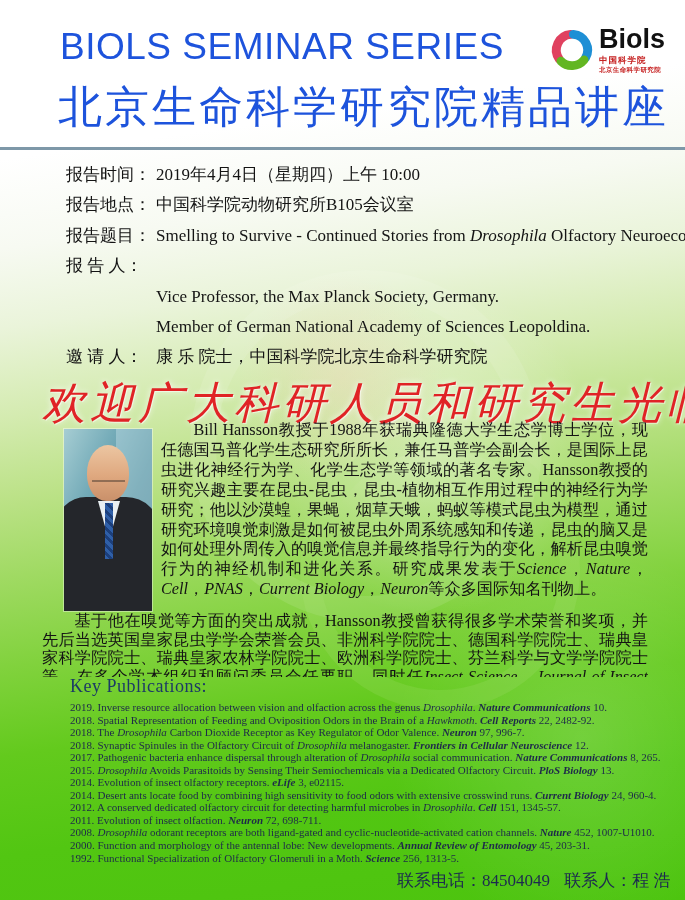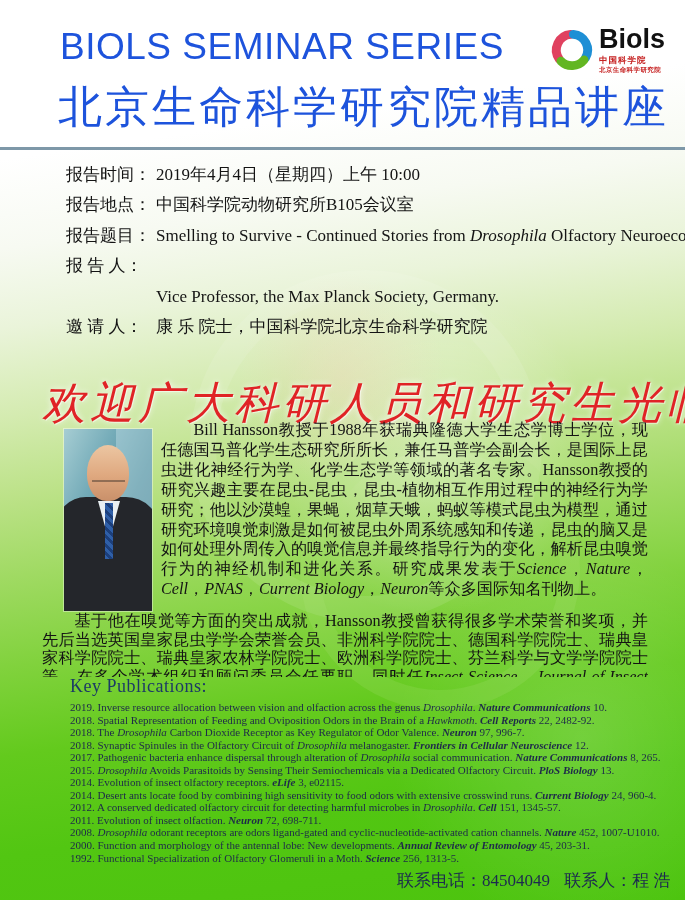--- a/index.html
+++ b/index.html
@@ -109,20 +109,24 @@
         <span class="info-value"><span>Smelling to Survive - Continued Stories from </span><span style="font-style: italic;">Drosophila</span><span> Olfactory Neuroecology</span></span>
       </div>
       <div class="info-line">
         <span class="info-label">报 告 人：</span>
       </div>
       <div class="info-line">
         <span class="info-label"></span>
         <span class="info-value"><span>Vice Professor, the Max Planck Society, Germany.</span></span>
       </div>
       <div class="info-line">
+        <span class="info-label"></span>
+        <span class="info-value"><span>Member of German National Academy of Sciences Leopoldina.</span></span>
+      </div>
+      <div class="info-line">
         <span class="info-label">邀 请 人：</span>
         <span class="info-value"><span>康 乐 院士，中国科学院北京生命科学研究院</span></span>
       </div>
     </div>
 
   <div class="welcome">欢迎广大科研人员和研究生光临！</div>
 
   <div class="bio">
     <div class="bio-row">
       <div class="photo">
@@ -144,21 +148,21 @@
         <div class="pub-line"><span>2019. Inverse resource allocation between vision and olfaction across the genus </span><span style="font-style: italic;">Drosophila</span><span>. </span><span style="font-style: italic; font-weight: bold;">Nature Communications</span><span> 10.</span></div>
         <div class="pub-line"><span>2018. Spatial Representation of Feeding and Oviposition Odors in the Brain of a </span><span style="font-style: italic;">Hawkmoth</span><span>. </span><span style="font-style: italic; font-weight: bold;">Cell Reports</span><span> 22, 2482-92.</span></div>
         <div class="pub-line"><span>2018. The </span><span style="font-style: italic;">Drosophila</span><span> Carbon Dioxide Receptor as Key Regulator of Odor Valence. </span><span style="font-style: italic; font-weight: bold;">Neuron</span><span> 97, 996-7.</span></div>
         <div class="pub-line"><span>2018. Synaptic Spinules in the Olfactory Circuit of </span><span style="font-style: italic;">Drosophila</span><span> melanogaster. </span><span style="font-style: italic; font-weight: bold;">Frontiers in Cellular Neuroscience</span><span> 12.</span></div>
         <div class="pub-line"><span>2017. Pathogenic bacteria enhance dispersal through alteration of </span><span style="font-style: italic;">Drosophila</span><span> social communication. </span><span style="font-style: italic; font-weight: bold;">Nature Communications</span><span> 8, 265.</span></div>
         <div class="pub-line"><span>2015. </span><span style="font-style: italic;">Drosophila</span><span> Avoids Parasitoids by Sensing Their Semiochemicals via a Dedicated Olfactory Circuit. </span><span style="font-style: italic; font-weight: bold;">PloS Biology</span><span> 13.</span></div>
         <div class="pub-line"><span>2014. Evolution of insect olfactory receptors. </span><span style="font-style: italic; font-weight: bold;">eLife</span><span> 3, e02115.</span></div>
         <div class="pub-line"><span>2014. Desert ants locate food by combining high sensitivity to food odors with extensive crosswind runs. </span><span style="font-style: italic; font-weight: bold;">Current Biology</span><span> 24, 960-4.</span></div>
         <div class="pub-line"><span>2012. A conserved dedicated olfactory circuit for detecting harmful microbes in </span><span style="font-style: italic;">Drosophila</span><span>. </span><span style="font-style: italic; font-weight: bold;">Cell</span><span> 151, 1345-57.</span></div>
         <div class="pub-line"><span>2011. Evolution of insect olfaction. </span><span style="font-style: italic; font-weight: bold;">Neuron</span><span> 72, 698-711.</span></div>
-        <div class="pub-line"><span>2008. </span><span style="font-style: italic;">Drosophila</span><span> odorant receptors are odors ligand-gated and cyclic-nucleotide-activated cation channels. </span><span style="font-style: italic; font-weight: bold;">Nature</span><span> 452, 1007-U1010.</span></div>
+        <div class="pub-line"><span>2008. </span><span style="font-style: italic;">Drosophila</span><span> odorant receptors are both ligand-gated and cyclic-nucleotide-activated cation channels. </span><span style="font-style: italic; font-weight: bold;">Nature</span><span> 452, 1007-U1010.</span></div>
         <div class="pub-line"><span>2000. Function and morphology of the antennal lobe: New developments. </span><span style="font-style: italic; font-weight: bold;">Annual Review of Entomology</span><span> 45, 203-31.</span></div>
         <div class="pub-line"><span>1992. Functional Specialization of Olfactory Glomeruli in a Moth. </span><span style="font-style: italic; font-weight: bold;">Science</span><span> 256, 1313-5.</span></div>
       </div>
   </div>
 
   <div class="footer">
     <span class="footer-inner">
       <span>联系电话：</span><span>84504049</span>
       <span style="margin-left:10px;">联系人：</span><span>程 浩</span>
     </span>

